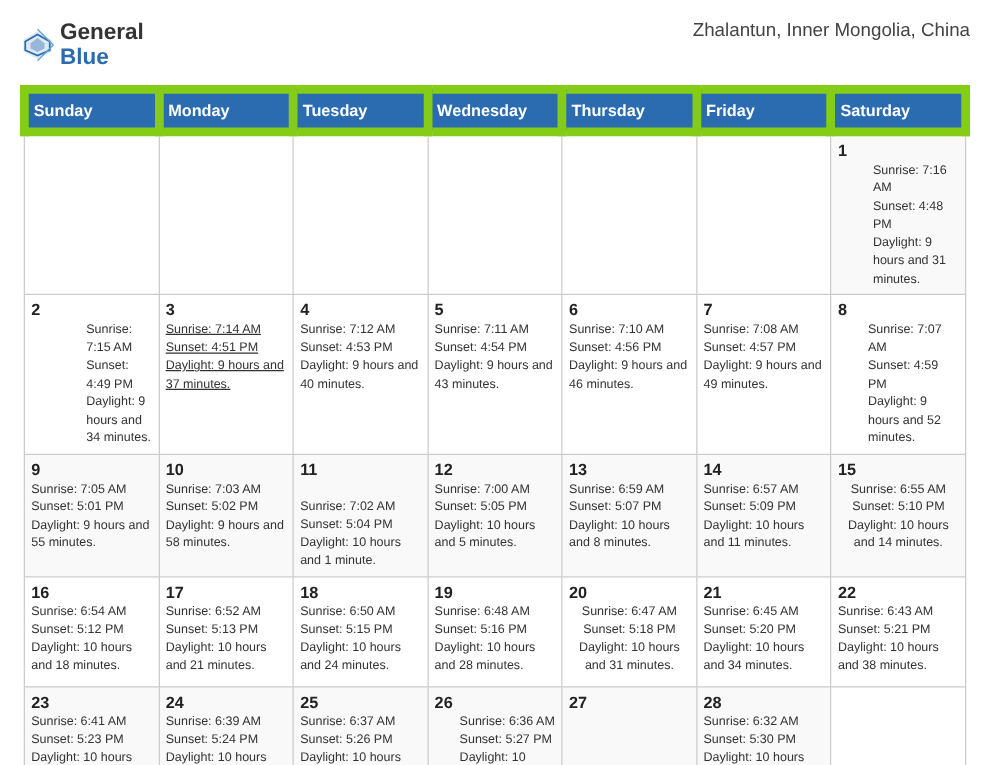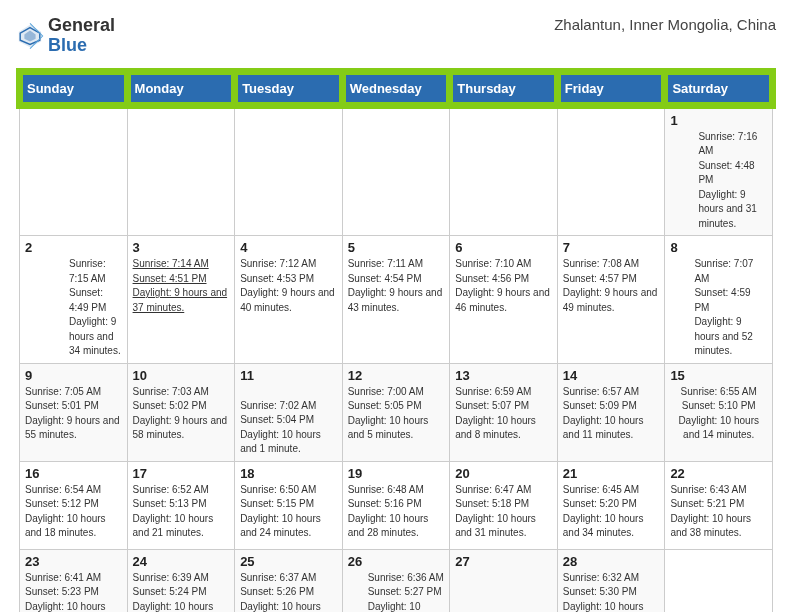--- a/index.html
+++ b/index.html
@@ -244,21 +244,21 @@
 Daylight: 10 hours and 24 minutes.</div>
         </td>
         <td>
           <span class="day-number">19</span>
           <div class="day-info" style="white-space: pre-line;">Sunrise: 6:48 AM
 Sunset: 5:16 PM
 Daylight: 10 hours and 28 minutes.</div>
         </td>
         <td>
           <span class="day-number">20</span>
-          <div class="day-info" style="white-space: pre-line;">Sunrise: 6:47 AM
+          <div class="day-info" style="white-space: pre-line; text-align: center;">Sunrise: 6:47 AM
 Sunset: 5:18 PM
 Daylight: 10 hours and 31 minutes.</div>
         </td>
         <td>
           <span class="day-number">21</span>
           <div class="day-info" style="white-space: pre-line;">Sunrise: 6:45 AM
 Sunset: 5:20 PM
 Daylight: 10 hours and 34 minutes.</div>
         </td>
         <td>

